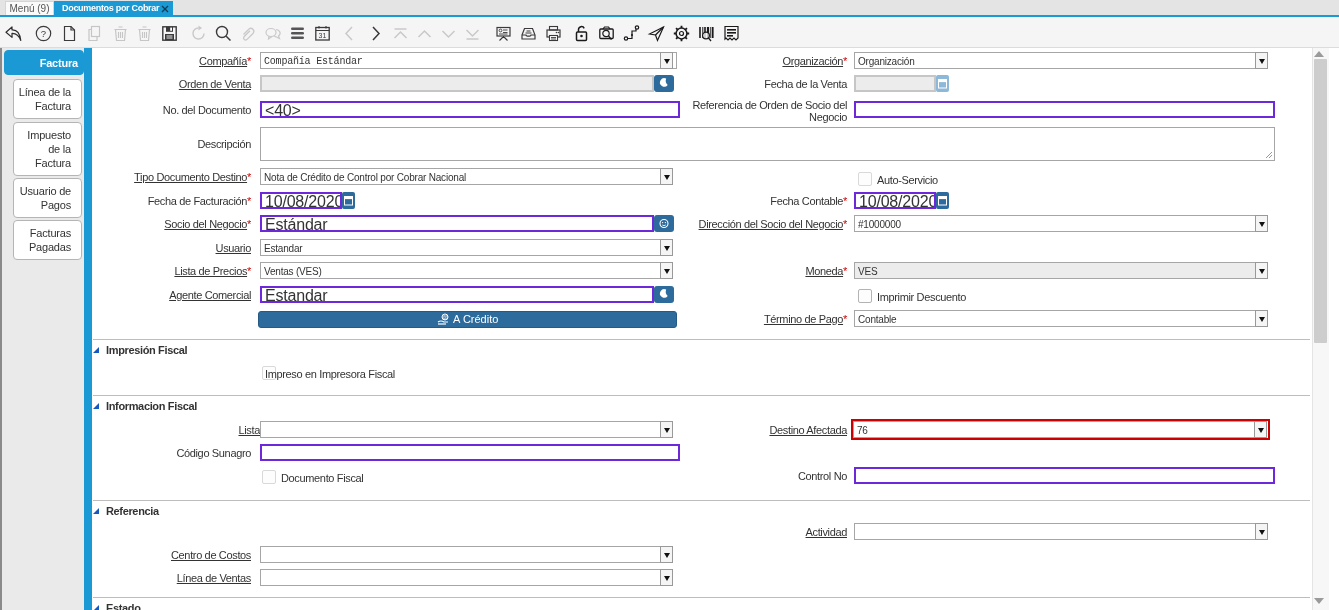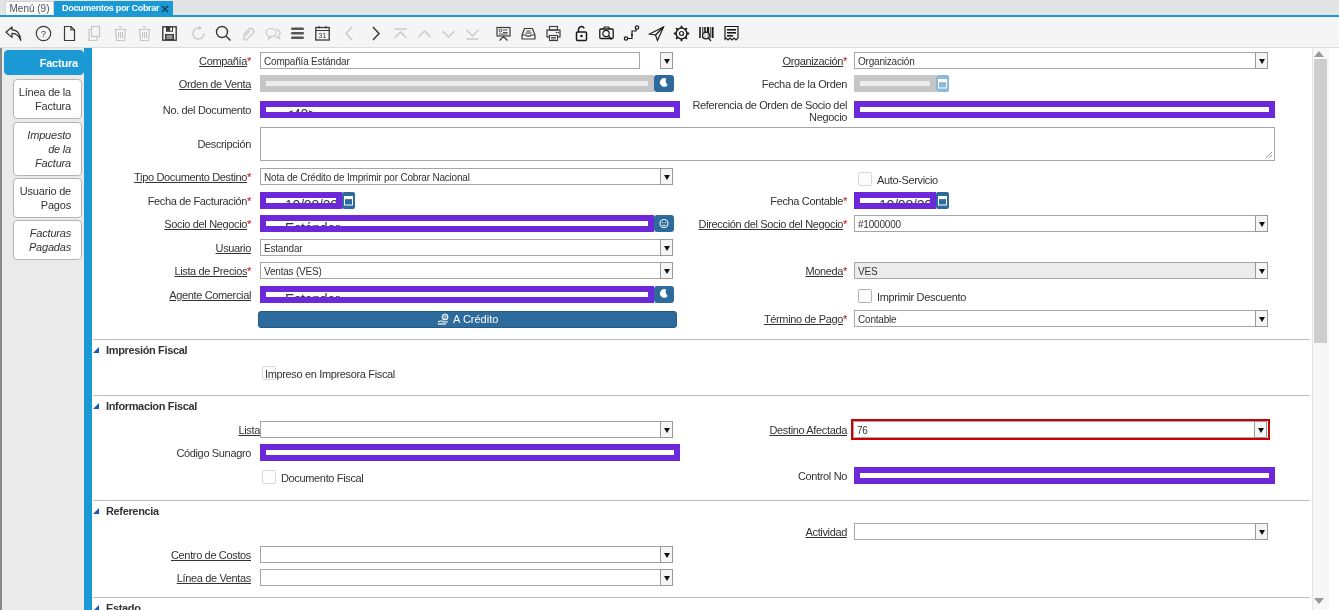--- a/index.html
+++ b/index.html
@@ -9,30 +9,30 @@
 #tmenu{left:5px;width:49px;background:#fafafa;color:#555;text-align:center;border:1px solid #d5d5d5;border-bottom:none;font-size:10px;}
 #tdoc{left:54px;width:119px;background:#1b99d5;color:#fff;font-weight:bold;text-align:left;padding-left:8px;font-size:9px;letter-spacing:-0.3px;overflow:hidden;line-height:15px;}
 #tdoc svg{position:absolute;right:4px;top:4px;}
 #toolbar{position:absolute;left:0;top:17px;width:1339px;height:31px;background:#f5f5f5;border-bottom:1px solid #dcdcdc;}
 .tb{position:absolute;top:24px;width:19px;height:19px;}
 .tb svg{width:19px;height:19px;}
 #sidebar{position:absolute;left:0;top:48px;width:92px;height:562px;background:#eaeaea;border-left:2px solid #8a8a8a;}
 #bluebar{position:absolute;left:84px;top:48px;width:8px;height:562px;background:#1b99d5;}
 .stab{position:absolute;left:13px;width:69px;background:#fff;border:1px solid #b5b5b5;border-radius:4px;font-size:11px;letter-spacing:-0.2px;color:#333;text-align:right;padding:5px 10px 5px 2px;line-height:14px;}
 .stab.sel{left:4px;width:80px;background:#1b99d5;border-color:#1b99d5;color:#fff;font-weight:bold;padding-right:5px;}
-.stab.it{font-style:italic;}
+.stab.it{}
 #content{position:absolute;left:92px;top:48px;width:1220px;height:562px;background:#fff;}
 #vscroll{position:absolute;left:1312px;top:48px;width:17px;height:562px;background:#f7f7f7;border-left:1px solid #e4e4e4;}
 #vthumb{position:absolute;left:1314px;top:59px;width:13px;height:284px;background:#cdcdcd;border-radius:1px;}
 .sarr{position:absolute;left:1314px;width:0;height:0;border-left:5px solid transparent;border-right:5px solid transparent;}
 .lbl{position:absolute;font-size:11px;letter-spacing:-0.35px;color:#333;white-space:nowrap;line-height:12px;}
 .lbl u{text-decoration:underline;}
 .lbl b{color:#cc0000;font-weight:normal;}
 .la{text-align:right;width:160px;}
-.inp{position:absolute;height:17px;border:6px solid #6d28d9;background:#fff;font-family:"Liberation Sans",sans-serif;font-size:14px;letter-spacing:-0.2px;color:#333;padding:0 19px;line-height:15px;white-space:nowrap;overflow:hidden;}
+.inp{position:absolute;height:17px;border:2px solid #6d28d9;background:#fff;font-family:"Liberation Sans",sans-serif;font-size:16px;letter-spacing:-0.2px;color:#333;padding:0 3px;line-height:15px;white-space:nowrap;overflow:hidden;}
 .inp.dis{background:#ececec;border-color:#c6c6c6;}
 .combo{position:absolute;height:17px;}
 .ci{position:absolute;left:0;top:0;height:17px;border:1px solid #a6a6a6;background:#fff;font-size:10px;letter-spacing:-0.2px;color:#333;padding:1px 3px 0 3px;line-height:15px;overflow:hidden;white-space:nowrap;}
 .ci.dis{background:#ececec;}
 .cb{position:absolute;top:0;width:13px;height:17px;background:#f5f5f5;border:1px solid #999;}
 .cb:after{content:"";position:absolute;left:3px;top:6px;width:0;height:0;border-left:3.5px solid transparent;border-right:3.5px solid transparent;border-top:5px solid #111;}
 .bluebtn{position:absolute;width:20px;height:17px;background:#2e6b9d;border-radius:3px;}
 .calbtn{position:absolute;width:13px;height:17px;background:#2e6b9d;border-radius:2px;}
 .calbtn.dis{background:#8db8d8;}
 .chk{position:absolute;width:14px;height:14px;border:1px solid #d9d9d9;background:#fdfdfd;border-radius:2px;}
@@ -206,56 +206,56 @@
 <div class="stab it" style="top:220px;">Facturas Pagadas</div>
 <div id="content"></div>
 <div id="vscroll"></div>
 <div id="vthumb"></div>
 <div class="sarr" style="top:51px;border-bottom:6px solid #9a9a9a;"></div>
 <div class="sarr" style="top:598px;border-top:6px solid #9a9a9a;"></div>
 <div id="form">
 
 <div class="lbl la" style="left:91px;top:55px;"><u>Compañía</u><b>*</b></div>
 <div class="combo" style="left:260px;top:52px;">
-      <div class="ci" style="width:380px;">Compañía Estándar</div>
+      <div class="ci" style="width:417px;font-family:Liberation Mono, monospace;">Compañía Estándar</div>
       <div class="cb" style="left:400px;"></div>
     </div>
 <div class="lbl la" style="left:687px;top:55px;"><u>Organización</u><b>*</b></div>
 <div class="combo" style="left:854px;top:52px;">
       <div class="ci" style="width:402px;">Organización</div>
       <div class="cb" style="left:401px;"></div>
     </div>
 
 <div class="lbl la" style="left:91px;top:78px;"><u>Orden de Venta</u></div>
 <div class="inp dis" style="left:260px;top:75px;width:394px;"></div>
 <div class="bluebtn" style="left:654px;top:75px;"><svg width="20" height="17" viewBox="0 0 20 17">
         <path d="M12.2 3.5 a4.3 4.3 0 1 0 1.5 6.5 a5.8 5.8 0 0 1 -1.5 -6.5" fill="#fff"></path>
       </svg></div>
-<div class="lbl la" style="left:687px;top:78px;">Fecha de la Orden</div>
+<div class="lbl la" style="left:687px;top:78px;">Fecha de la Venta</div>
 <div class="inp dis" style="left:854px;top:75px;width:82px;"></div>
 <div class="calbtn dis" style="left:936px;top:75px;"><svg width="13" height="17" viewBox="0 0 13 17">
         <rect x="2.5" y="4.5" width="8" height="8.5" fill="none" stroke="#fff" stroke-width="1"></rect>
         <rect x="2.5" y="4.5" width="8" height="2.6" fill="#fff"></rect>
       </svg></div>
 
 <div class="lbl la" style="left:91px;top:104px;">No. del Documento</div>
 <div class="inp" style="left:260px;top:101px;width:420px;">&lt;40&gt;</div>
 <div class="lbl la" style="left:687px;top:99px;">Referencia de Orden de Socio del<br>Negocio</div>
 <div class="inp" style="left:854px;top:101px;width:421px;"></div>
 
 <div class="lbl la" style="left:91px;top:138px;">Descripción</div>
 <div class="taD">
       <svg style="position:absolute;right:1px;bottom:1px" width="8" height="8" viewBox="0 0 8 8">
         <path d="M1 7 L7 1 M4 7 L7 4" stroke="#999" stroke-width="1" fill="none"></path>
       </svg>
     </div>
 
 <div class="lbl la" style="left:91px;top:171px;"><u>Tipo Documento Destino</u><b>*</b></div>
 <div class="combo" style="left:260px;top:168px;">
-      <div class="ci" style="width:401px;">Nota de Crédito de Imprimir por Cobrar Nacional</div>
+      <div class="ci" style="width:401px;">Nota de Crédito de Control por Cobrar Nacional</div>
       <div class="cb" style="left:400px;"></div>
     </div>
 <div class="chk" style="left:858px;top:172px;"></div>
 <div class="chklbl" style="left:877px;top:174px;">Auto-Servicio</div>
 
 <div class="lbl la" style="left:91px;top:195px;">Fecha de Facturación<b>*</b></div>
 <div class="inp" style="left:260px;top:192px;width:82px;">10/08/2020</div>
 <div class="calbtn" style="left:342px;top:192px;"><svg width="13" height="17" viewBox="0 0 13 17">
         <rect x="2.5" y="4.5" width="8" height="8.5" fill="none" stroke="#fff" stroke-width="1"></rect>
         <rect x="2.5" y="4.5" width="8" height="2.6" fill="#fff"></rect>

